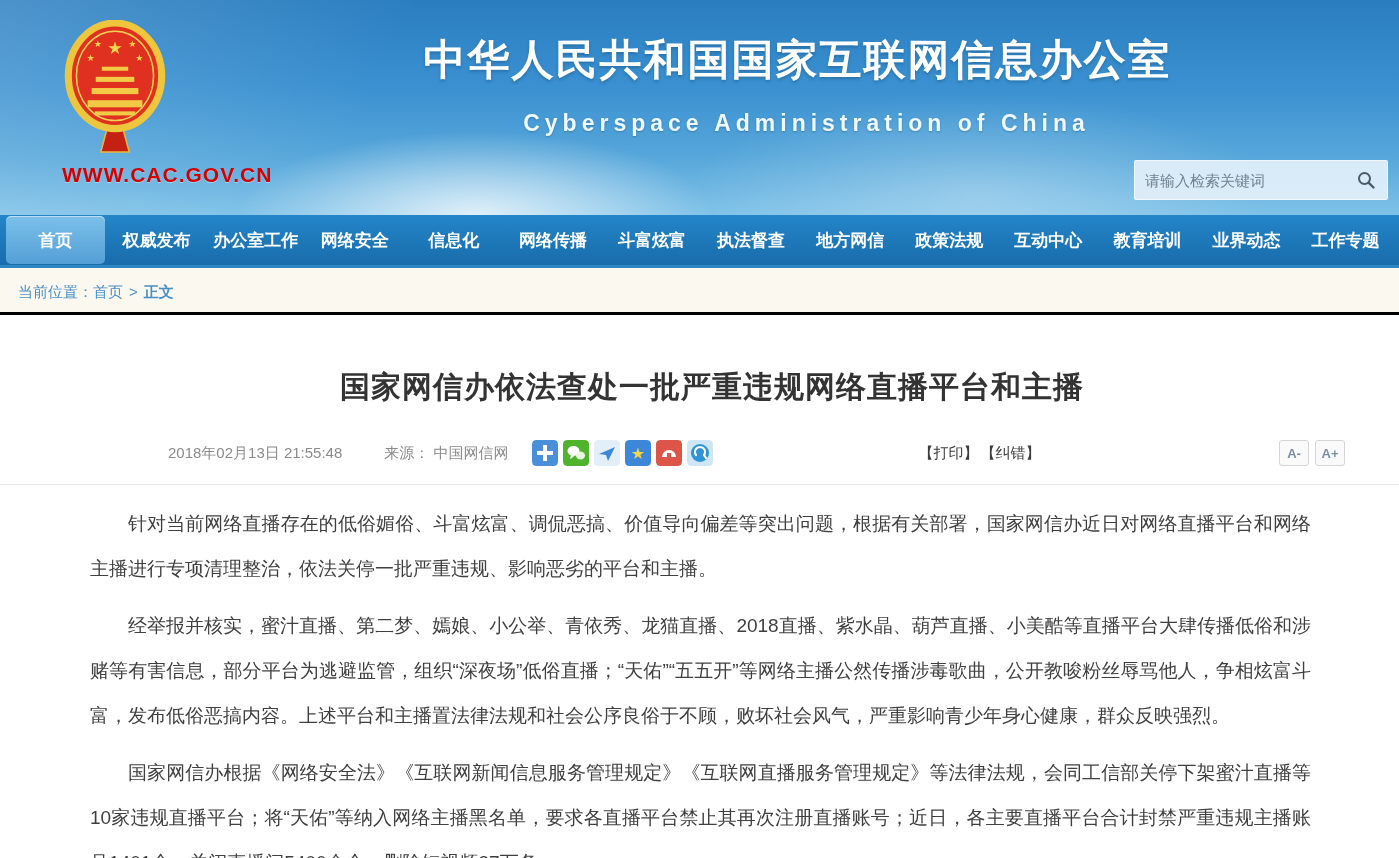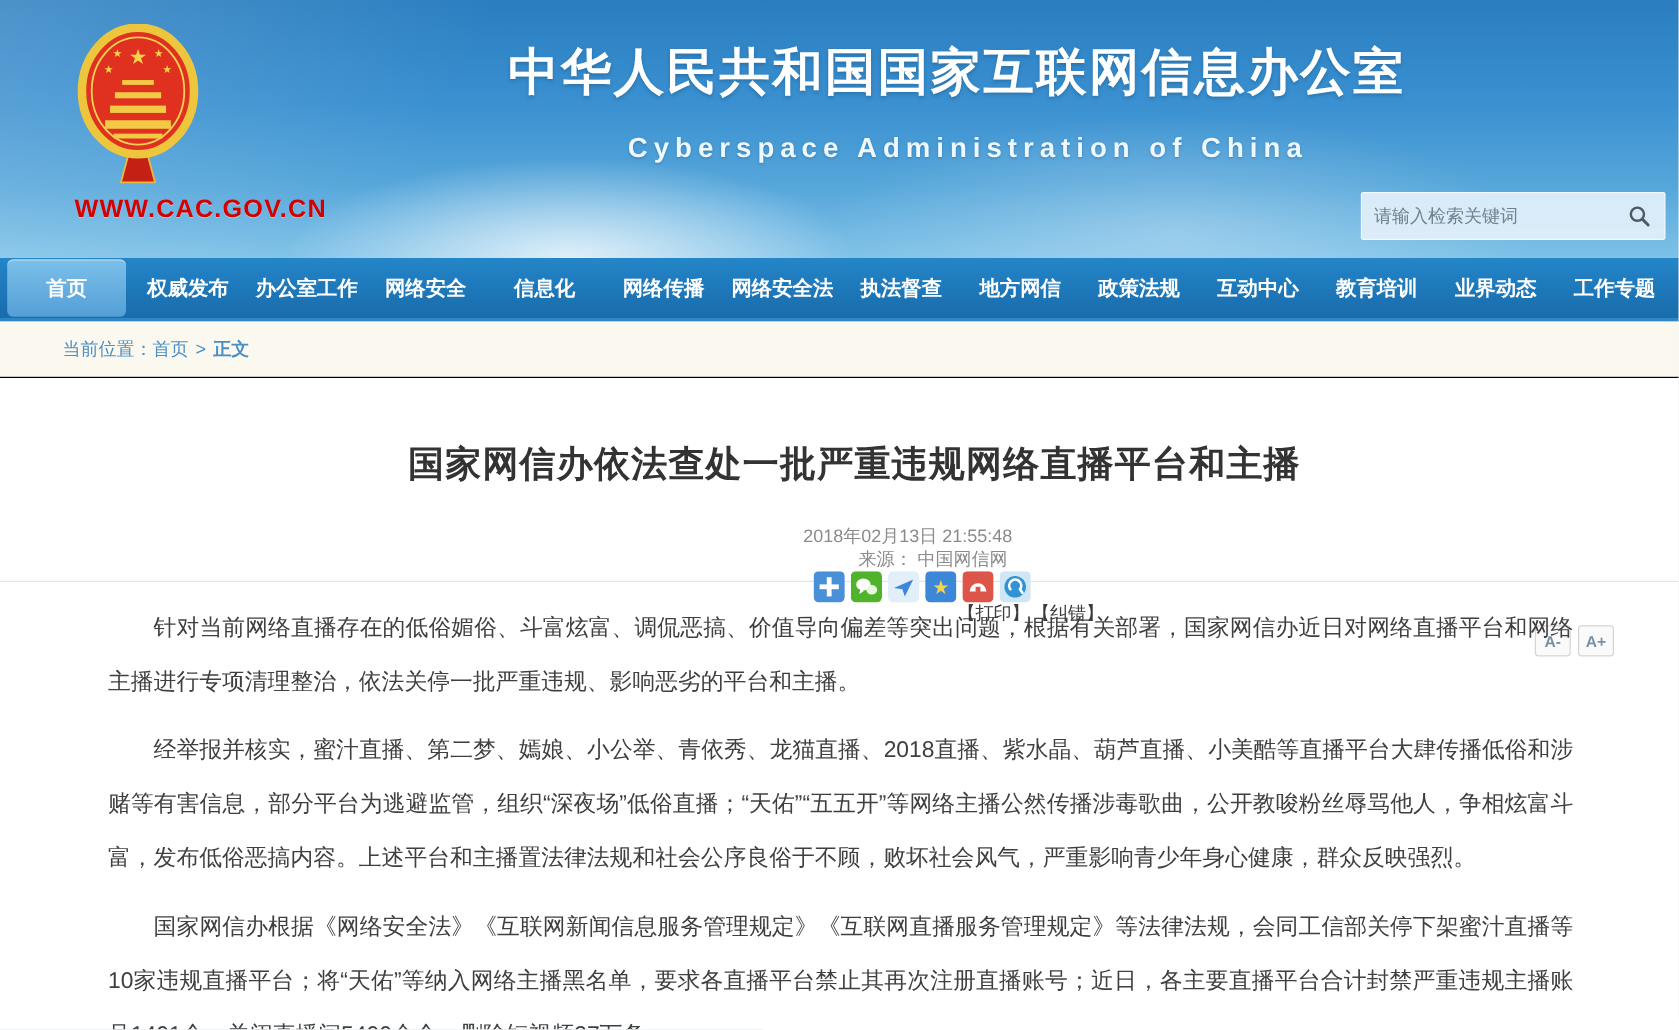--- a/index.html
+++ b/index.html
@@ -52,35 +52,35 @@
     flex:1; display:flex; align-items:center; justify-content:center;
     color:#fff; font-size:17px; font-weight:bold; cursor:pointer; white-space:nowrap;
   }
   .nav-item.active {
     background:linear-gradient(180deg,#7cc0ea,#539fd6);
     border-radius:5px; margin:1px 2px; box-shadow:inset 0 1px 0 rgba(255,255,255,.5);
   }
 
   
   .breadcrumb {
-    height:47px; line-height:47px; background:#fbf8ef; border-bottom:1px solid #000000;
-    padding-left:52px; font-size:15px; color:#4a8fc6;
+    height:47px; line-height:47px; background:#fbf8ef; border-bottom:3px solid #000000;
+    padding-left:18px; font-size:15px; color:#4a8fc6;
   }
   .breadcrumb a { color:#4a8fc6; text-decoration:none; cursor:pointer; }
   .breadcrumb .sep { margin:0 6px; }
   .breadcrumb .current { font-weight:bold; }
 
   
   .article-title {
     margin-top:52px; text-align:center; font-size:30px; font-weight:bold;
     color:#333; letter-spacing:1px;margin-left:25px;
   }
   .meta {
     display:flex; align-items:center; margin-top:30px; height:30px;
-    padding-left:168px; padding-right:54px; font-size:15px; color:#8b8b8b;flex-direction:column;
+    padding-left:168px; padding-right:54px; font-size:15px; color:#8b8b8b;
   }
   .meta .source { margin-left:42px; }
   .share { display:flex; gap:5px; margin-left:24px; }
   .si { width:26px; height:26px; border-radius:4px; display:block; cursor:pointer; }
   .print-group { margin-left:205px; display:flex; gap:2px; color:#3c3c3c; font-size:15px; }
   .print-group span { cursor:pointer; }
   .font-btns { margin-left:auto; display:flex; gap:6px; }
   .font-btn {
     width:30px; height:26px; border:1px solid #d5d5d5; background:#fafafa; border-radius:3px;
     color:#7a8fa5; font-size:13px; font-weight:bold; display:flex; align-items:center;
@@ -148,21 +148,21 @@
 
       <li class="nav-item">
         <span>信息化</span>
       </li>
 
       <li class="nav-item">
         <span>网络传播</span>
       </li>
 
       <li class="nav-item">
-        <span>网络安全法</span>
+        <span>斗富炫富</span>
       </li>
 
       <li class="nav-item">
         <span>执法督查</span>
       </li>
 
       <li class="nav-item">
         <span>地方网信</span>
       </li>
 

